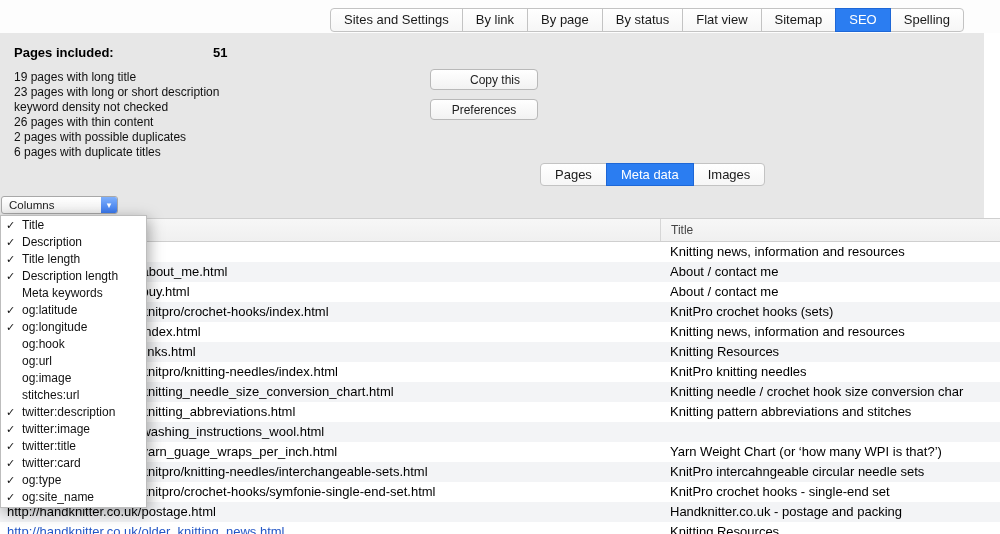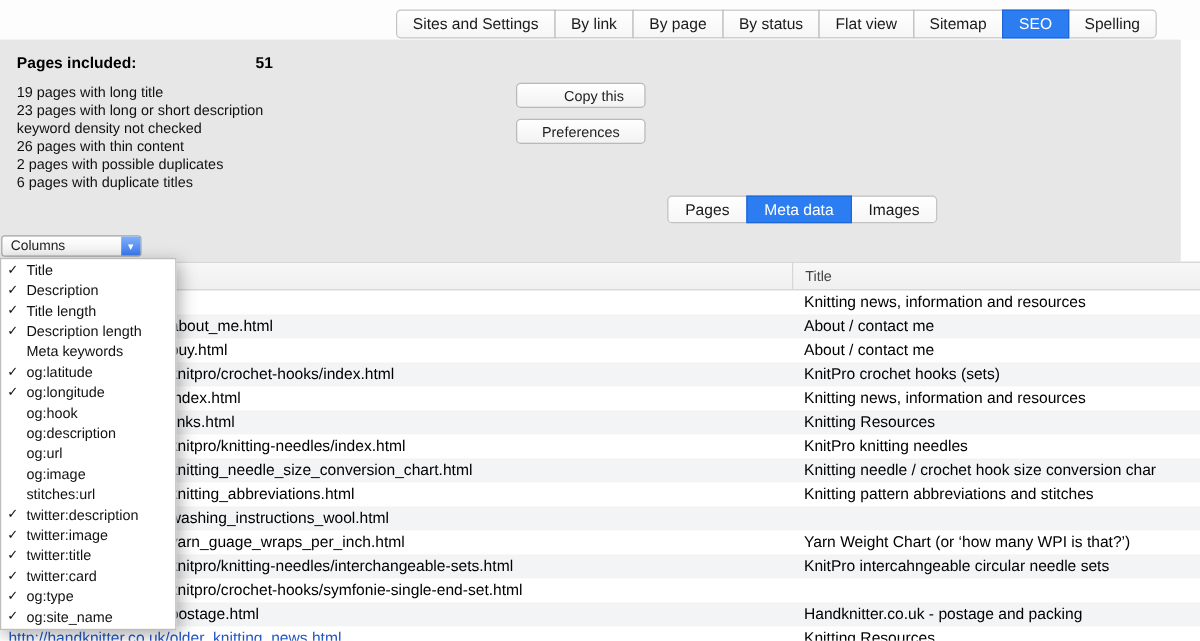--- a/index.html
+++ b/index.html
@@ -32,21 +32,21 @@
     font-family:"Liberation Sans", sans-serif;
   }
   .btn.copy  { left:430px; top:36px;padding-left:28px; }
   .btn.prefs { left:430px; top:66px; }
 
   .segmented { position:absolute; left:540px; top:130px; display:flex; }
   .seg {
     height:21px; line-height:21px; padding:0 14px; font-size:13px; color:#1a1a1a;
     background:linear-gradient(#ffffff,#f6f6f6); border:1px solid #c3c3c3; margin-left:-1px; cursor:default;
   }
-  .seg:first-child { border-radius:4px 0 0 4px; margin-left:16px; }
+  .seg:first-child { border-radius:4px 0 0 4px; margin-left:0; }
   .seg:last-child { border-radius:0 4px 4px 0; }
   .seg.selected { background:var(--accent); border-color:#1e67d6; color:#fff; position:relative; z-index:1; }
 
   
   .table { position:absolute; top:218px; left:0; right:0; bottom:0; background:#fff; }
   .thead {
     position:absolute; top:0; left:0; right:0; height:22px;
     background:linear-gradient(#f7f7f7,var(--header-bg));
     border-top:1px solid #cfcfcf; border-bottom:1px solid #cfcfcf;
   }
@@ -166,20 +166,21 @@
       <div class="row">
         <div class="cell-url"><span>http://handknitter.co.uk/yarn_guage_wraps_per_inch.html</span></div>
         <div class="cell-title">Yarn Weight Chart (or ‘how many WPI is that?’)</div>
       </div>
       <div class="row">
         <div class="cell-url"><span>http://handknitter.co.uk/knitpro/knitting-needles/interchangeable-sets.html</span></div>
         <div class="cell-title">KnitPro intercahngeable circular needle sets</div>
       </div>
       <div class="row">
         <div class="cell-url"><span>http://handknitter.co.uk/knitpro/crochet-hooks/symfonie-single-end-set.html</span></div>
+        <div class="cell-title">KnitPro crochet hooks - single-end set</div>
       </div>
       <div class="row">
         <div class="cell-url"><span>http://handknitter.co.uk/postage.html</span></div>
         <div class="cell-title">Handknitter.co.uk - postage and packing</div>
       </div>
       <div class="row link">
         <div class="cell-url"><span>http://handknitter.co.uk/older_knitting_news.html</span></div>
         <div class="cell-title">Knitting Resources</div>
       </div>
     </div>
@@ -192,21 +193,20 @@
 
 <div class="menu" id="menu">
     <div class="menu-item"><span class="check">✓</span><span class="mi-label">Title</span></div>
     <div class="menu-item"><span class="check">✓</span><span class="mi-label">Description</span></div>
     <div class="menu-item"><span class="check">✓</span><span class="mi-label">Title length</span></div>
     <div class="menu-item"><span class="check">✓</span><span class="mi-label">Description length</span></div>
     <div class="menu-item"><span class="check"></span><span class="mi-label">Meta keywords</span></div>
     <div class="menu-item"><span class="check">✓</span><span class="mi-label">og:latitude</span></div>
     <div class="menu-item"><span class="check">✓</span><span class="mi-label">og:longitude</span></div>
     <div class="menu-item"><span class="check"></span><span class="mi-label">og:hook</span></div>
-    <div class="menu-item"><span class="check"></span><span class="mi-label">og:description</span></div>
     <div class="menu-item"><span class="check"></span><span class="mi-label">og:url</span></div>
     <div class="menu-item"><span class="check"></span><span class="mi-label">og:image</span></div>
     <div class="menu-item"><span class="check"></span><span class="mi-label">stitches:url</span></div>
     <div class="menu-item"><span class="check">✓</span><span class="mi-label">twitter:description</span></div>
     <div class="menu-item"><span class="check">✓</span><span class="mi-label">twitter:image</span></div>
     <div class="menu-item"><span class="check">✓</span><span class="mi-label">twitter:title</span></div>
     <div class="menu-item"><span class="check">✓</span><span class="mi-label">twitter:card</span></div>
     <div class="menu-item"><span class="check">✓</span><span class="mi-label">og:type</span></div>
     <div class="menu-item"><span class="check">✓</span><span class="mi-label">og:site_name</span></div>
   </div>

